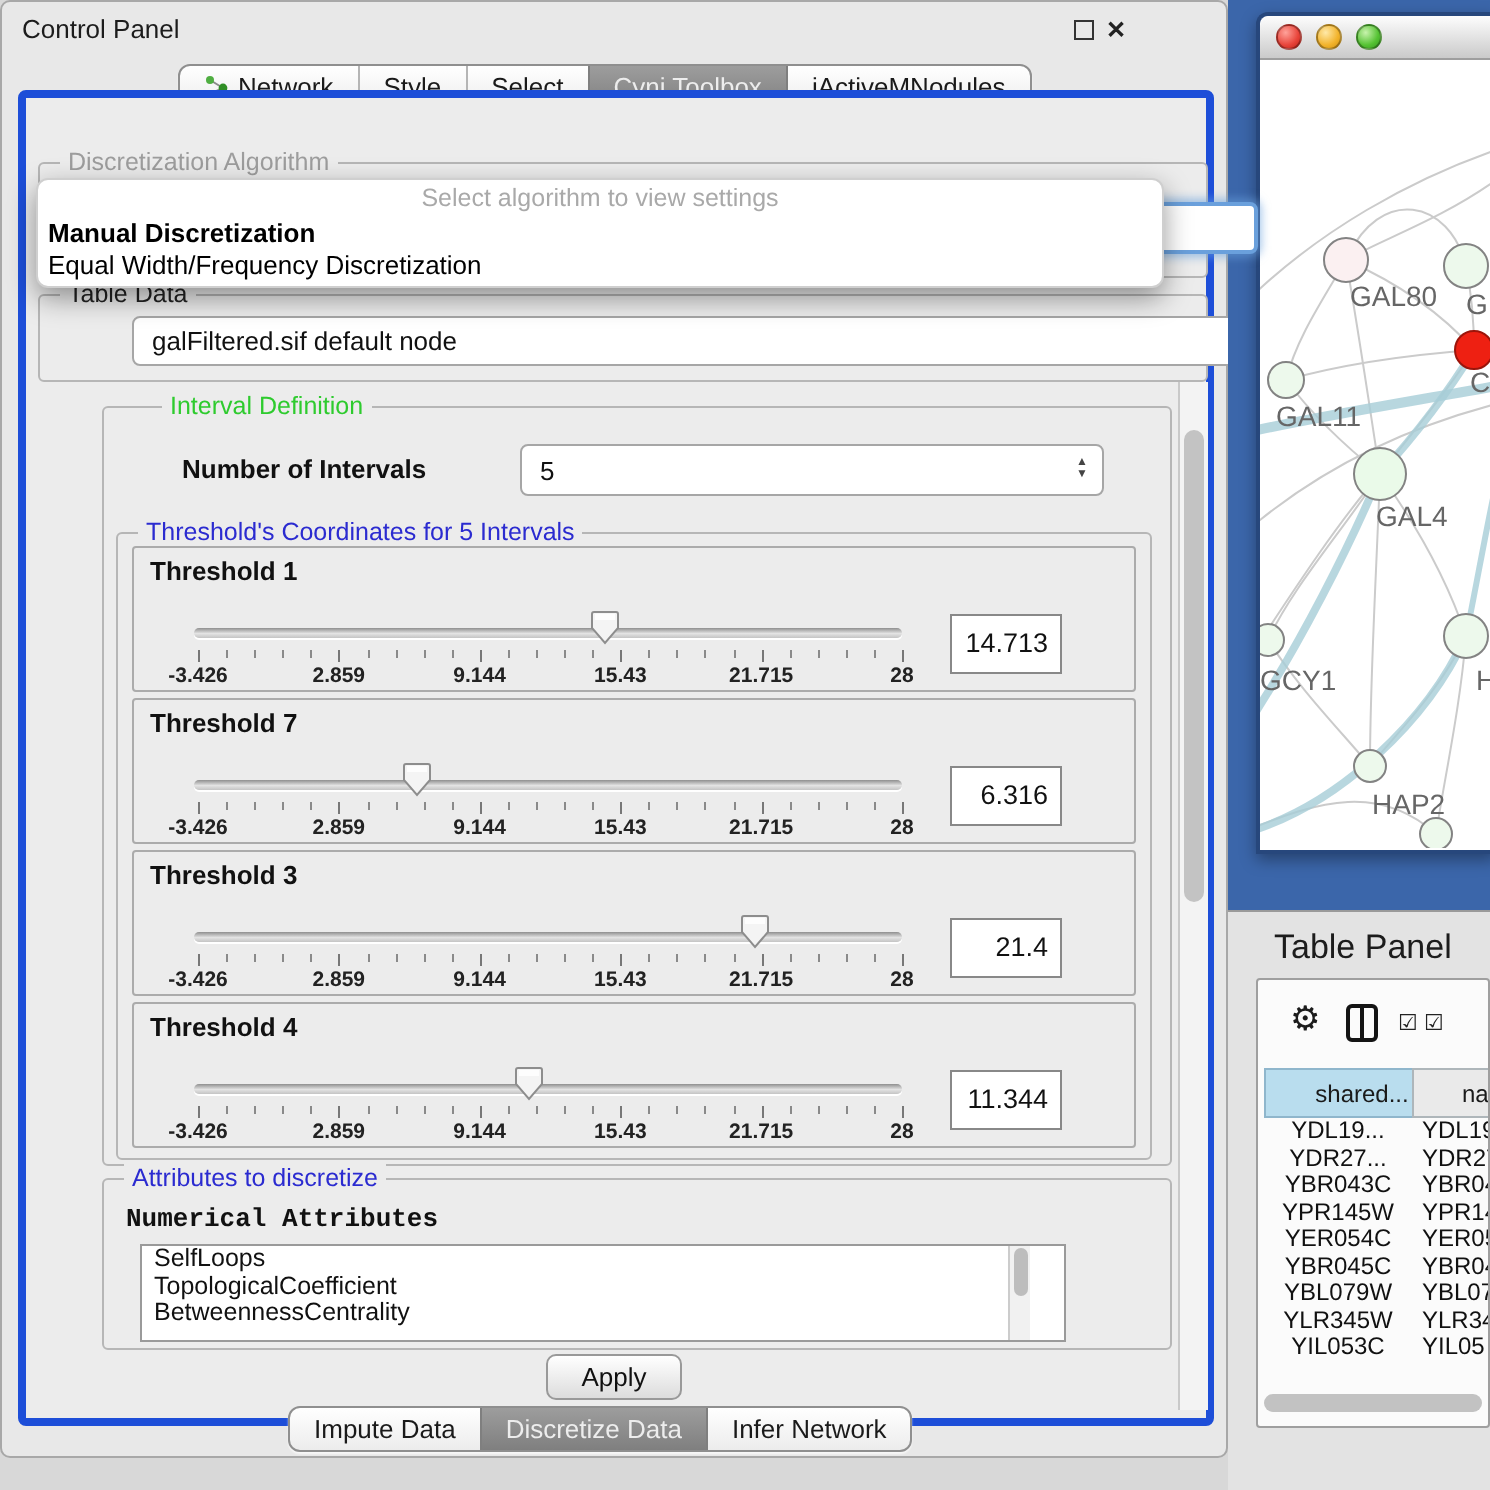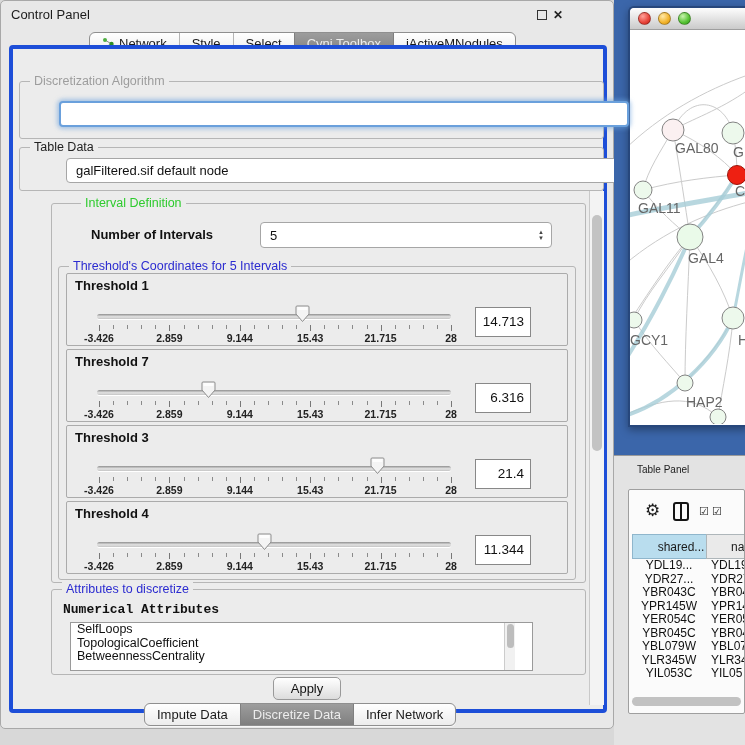--- a/index.html
+++ b/index.html
@@ -107,21 +107,21 @@
                  border-radius:5px 0 0 0; display:flex; align-items:center; padding-left:8px; gap:7px; }
   .tl { width:13px; height:13px; border-radius:50%; border:0.5px solid rgba(0,0,0,.3); }
   .tl.red    { background:radial-gradient(circle at 35% 30%, #ffa29a, #e8443a 60%, #bd2318); }
   .tl.yellow { background:radial-gradient(circle at 35% 30%, #ffe9a8, #f2b32b 60%, #cf9212); }
   .tl.green  { background:radial-gradient(circle at 35% 30%, #c8f3ad, #55c233 60%, #379global921); background:radial-gradient(circle at 35% 30%, #c8f3ad, #55c233 60%, #379921); }
   #netCanvas { position:relative; height:394px; overflow:hidden; background:#fff; }
   #netSvg text { font-family:"Liberation Sans", sans-serif; font-size:14px; fill:#666; }
 
   #tablePanel { position:absolute; left:614px; top:455px; width:131px; height:290px;
                 background:#e3e3e3; border-top:1px solid #9a9a9a; }
-  #tpTitle { position:absolute; left:23px; top:8px; font-size:10px; color:#1c1c1c; }
+  #tpTitle { position:absolute; left:23px; top:8px; font-size:17px; color:#1c1c1c; }
   #tpInner { position:absolute; left:14px; top:33px; width:117px; height:225px; background:#fbfbfb;
              border:1px solid #9f9f9f; border-radius:2px; overflow:hidden; }
   #tpToolbar { position:relative; height:44px; }
   #gearIcon { position:absolute; left:16px; top:10px; font-family:"DejaVu Sans",sans-serif;
               font-size:17px; color:#1c1c1c; }
   #splitIcon { position:absolute; left:44px; top:12px; width:16px; height:19px;
                border:2px solid #141414; border-radius:3px; }
   #splitIcon:after { content:""; position:absolute; left:50%; top:0; width:2px; height:100%;
                      margin-left:-1px; background:#141414; }
   .chk { position:absolute; top:15px; font-family:"DejaVu Sans",sans-serif; font-size:11px; color:#222; }
@@ -175,20 +175,25 @@
         </span>
       </div>
 
     <div id="cpContent">
 
       <div id="algoGroup" class="group">
         <span class="group-label lbl-grey">Discretization Algorithm</span>
       </div>
       <div id="algoCombo" class="combo"></div>
 
+      <div id="popup">
+        <div id="popupHint">Select algorithm to view settings</div>
+        <div class="popup-item bold">Manual Discretization</div>
+        <div class="popup-item">Equal Width/Frequency Discretization</div>
+      </div>
 
       <div id="tdGroup" class="group">
         <span class="group-label">Table Data</span>
         <div id="tdCombo" class="combo">
           <span>galFiltered.sif default node</span>
           <span class="spin">
             <span>▲</span>
               <span>▼</span>
           </span>
         </div>

